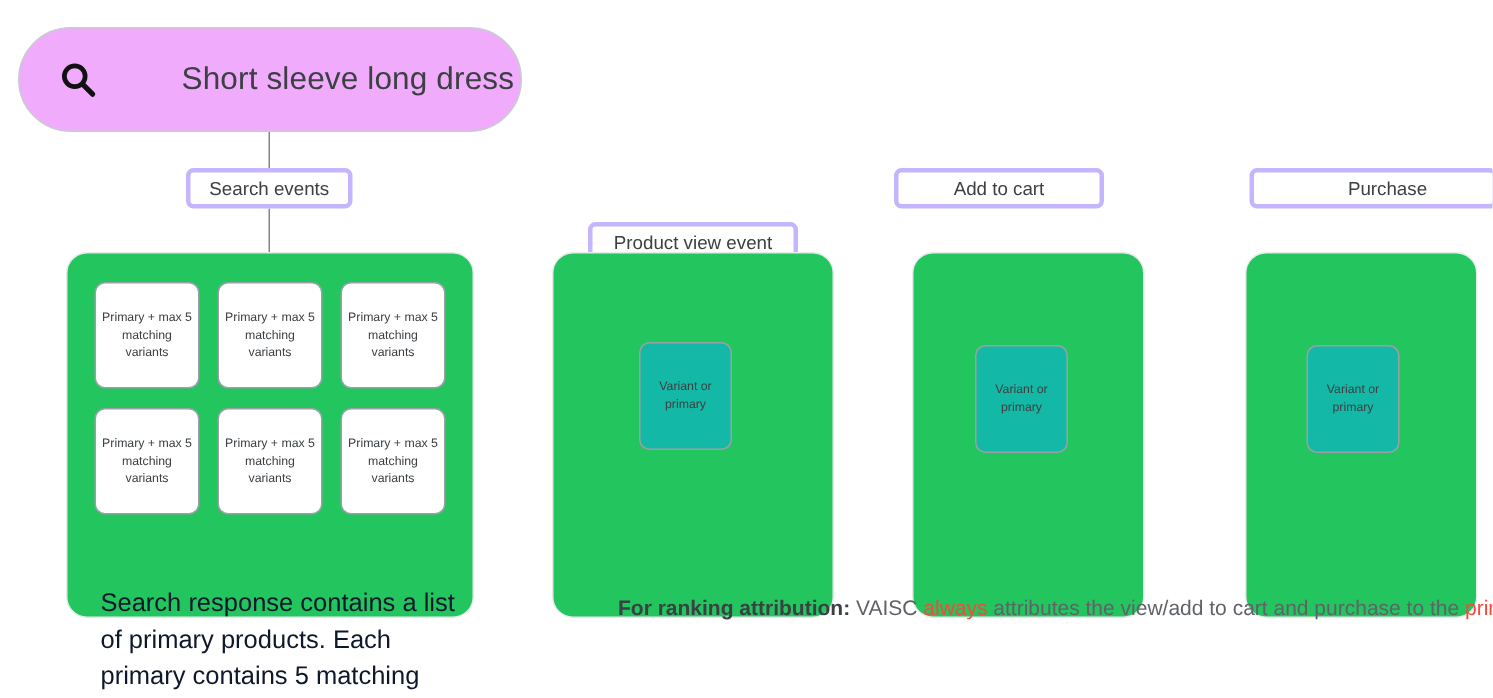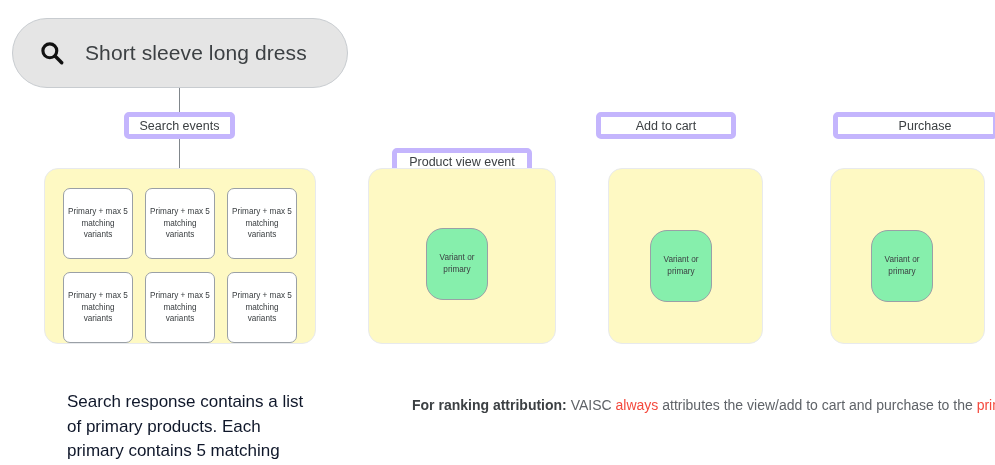--- a/index.html
+++ b/index.html
@@ -20,24 +20,25 @@
 
   
   .search-bar {
     position: absolute;
     left: 12px;
     top: 18px;
     width: 336px;
     height: 70px;
     border: 1.5px solid #c8ccd0;
     border-radius: 35px;
-    background: #e5e5e5;
+    background: #f0abfc;
     display: flex;
     align-items: center;
     padding-left: 26px;
+    gap: 36px;
   }
   .search-icon {
     width: 26px;
     height: 26px;
     flex: 0 0 auto;
     display: block;
   }
   .search-text {
     margin-left: 20px;
     font-size: 21px;
@@ -53,43 +54,43 @@
     width: 1.4px;
   }
   .conn-a { left: 179px; top: 88px;  height: 24px; }
   .conn-b { left: 179px; top: 139px; height: 30px; }
 
   
   .stage-label {
     position: absolute;
     top: 112px;
     height: 27px;
-    border: 5px solid #c4b5fd;
+    border: 3px solid #c4b5fd;
     border-radius: 5px;
     background: #fff;
     display: flex;
     align-items: center;
     justify-content: center;
     font-size: 12.5px;
     color: #3c4043;
     white-space: nowrap;
   }
   .lbl-search   { left: 124px; width: 111px; }
   .lbl-view     { left: 392px; width: 140px; margin-top: 36px; }
   .lbl-cart     { left: 596px; width: 140px; }
   .lbl-purchase { left: 833px; width: 165px; padding-left: 19px; }
 
   
   .panel {
     position: absolute;
     top: 168px;
-    height: 176px;
+    height: 244px;
     border: 1.5px solid #e8eaed;
     border-radius: 14px;
-    background: #fef9c3;
+    background: #22c55e;
   }
   .panel-search   { left: 44px;  width: 272px; }
   .panel-view     { left: 368px; width: 188px; }
   .panel-cart     { left: 608px; width: 155px; }
   .panel-purchase { left: 830px; width: 155px; }
 
   
   .variant-grid {
     position: absolute;
     left: 18px;
@@ -114,22 +115,22 @@
     color: #3c4043;
     padding: 2px;
   }
 
   
   .single-card {
     position: absolute;
     width: 62px;
     height: 72px;
     border: 1px solid #9aa0a6;
-    border-radius: 17px;
-    background: #86efac;
+    border-radius: 7px;
+    background: #14b8a6;
     display: flex;
     align-items: center;
     justify-content: center;
     text-align: center;
     font-size: 8.2px;
     line-height: 1.5;
     color: #3c4043;
   }
   .single-card.c-view     { left: 426px; top: 228px; }
   .single-card.c-cart     { left: 650px; top: 230px; }

